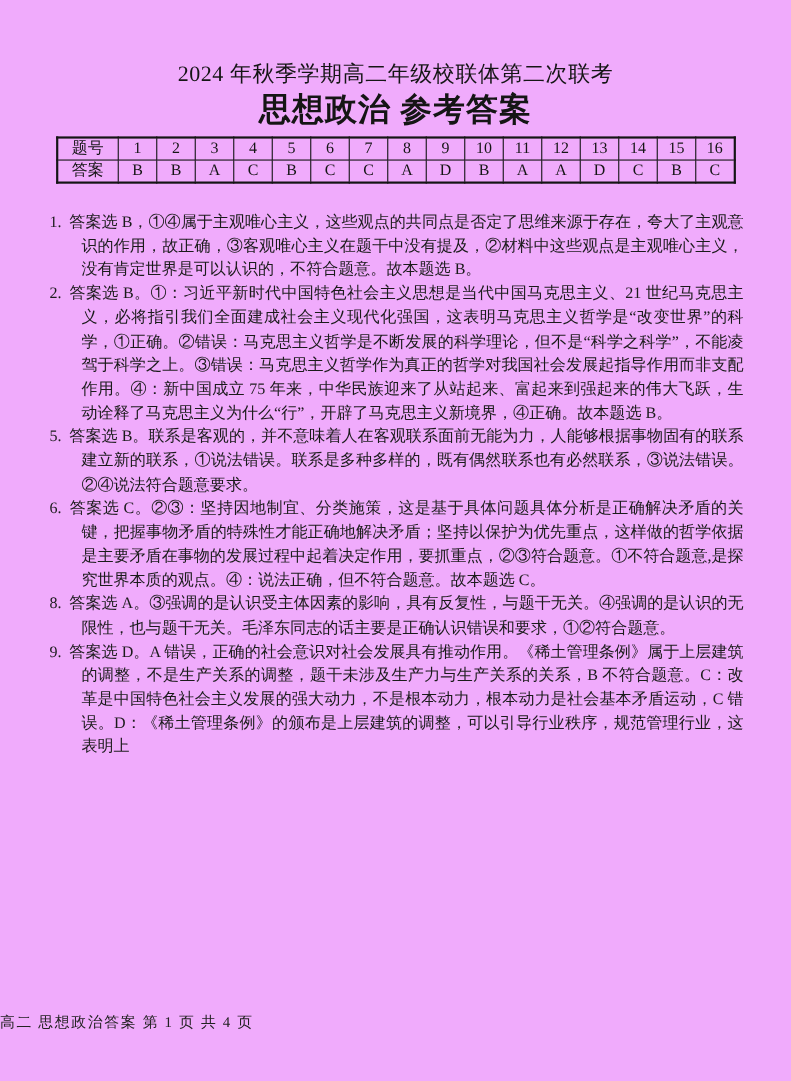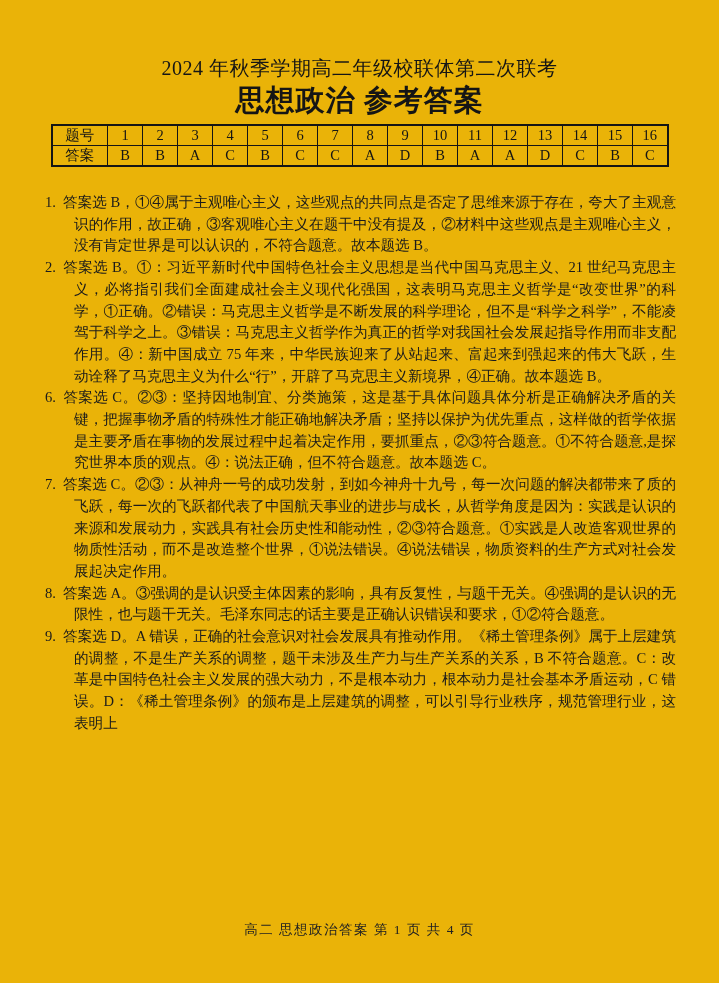--- a/index.html
+++ b/index.html
@@ -1,20 +1,20 @@
 <!DOCTYPE html>
 <html><head>
 <meta charset="utf-8">
 <style>
   html, body { margin: 0; padding: 0; background: #ffffff; }
   .page {
     position: relative;
     width: 719px;
     height: 983px;
-    background: #eab308;
+    background: #f0abfc;
     color: #151515;
     font-family: "Liberation Serif", "DejaVu Serif", serif;
     overflow: hidden;
   }
   .doc-title {
     padding-top: 54px;
     text-align: center;
     font-size: 20px;
     line-height: 28px;
     letter-spacing: 0.5px;
@@ -60,21 +60,20 @@
   .item .num {
     display: inline-block;
     width: 18px;
     text-indent: 0;
   }
   .page-footer {
     position: absolute;
     top: 921px;
     left: 0;
     width: 100%;
-    text-align: center;
     font-size: 13.5px;
     letter-spacing: 1.5px;
     color: #222;
   }
 </style>
 </head>
 <body>
 
 <div class="page">
 
@@ -124,21 +123,21 @@
         <td>C</td>
         <td>B</td>
         <td>C</td>
       </tr>
     </tbody>
   </table>
 
   <div class="items">
     <div class="item"><span class="num">1.</span><span>答案选 B，①④属于主观唯心主义，这些观点的共同点是否定了思维来源于存在，夸大了主观意识的作用，故正确，③客观唯心主义在题干中没有提及，②材料中这些观点是主观唯心主义，没有肯定世界是可以认识的，不符合题意。故本题选 B。</span></div>
     <div class="item"><span class="num">2.</span><span>答案选 B。①：习近平新时代中国特色社会主义思想是当代中国马克思主义、21 世纪马克思主义，必将指引我们全面建成社会主义现代化强国，这表明马克思主义哲学是“改变世界”的科学，①正确。②错误：马克思主义哲学是不断发展的科学理论，但不是“科学之科学”，不能凌驾于科学之上。③错误：马克思主义哲学作为真正的哲学对我国社会发展起指导作用而非支配作用。④：新中国成立 75 年来，中华民族迎来了从站起来、富起来到强起来的伟大飞跃，生动诠释了马克思主义为什么“行”，开辟了马克思主义新境界，④正确。故本题选 B。</span></div>
+    <div class="item"><span class="num">5.</span><span>答案选 B。联系是客观的，并不意味着人在客观联系面前无能为力，人能够根据事物固有的联系建立新的联系，①说法错误。联系是多种多样的，既有偶然联系也有必然联系，③说法错误。②④说法符合题意要求。</span></div>
     <div class="item"><span class="num">6.</span><span>答案选 C。②③：坚持因地制宜、分类施策，这是基于具体问题具体分析是正确解决矛盾的关键，把握事物矛盾的特殊性才能正确地解决矛盾；坚持以保护为优先重点，这样做的哲学依据是主要矛盾在事物的发展过程中起着决定作用，要抓重点，②③符合题意。①不符合题意,是探究世界本质的观点。④：说法正确，但不符合题意。故本题选 C。</span></div>
-    <div class="item"><span class="num">7.</span><span>答案选 C。②③：从神舟一号的成功发射，到如今神舟十九号，每一次问题的解决都带来了质的飞跃，每一次的飞跃都代表了中国航天事业的进步与成长，从哲学角度是因为：实践是认识的来源和发展动力，实践具有社会历史性和能动性，②③符合题意。①实践是人改造客观世界的物质性活动，而不是改造整个世界，①说法错误。④说法错误，物质资料的生产方式对社会发展起决定作用。</span></div>
     <div class="item"><span class="num">8.</span><span>答案选 A。③强调的是认识受主体因素的影响，具有反复性，与题干无关。④强调的是认识的无限性，也与题干无关。毛泽东同志的话主要是正确认识错误和要求，①②符合题意。</span></div>
     <div class="item"><span class="num">9.</span><span>答案选 D。A 错误，正确的社会意识对社会发展具有推动作用。《稀土管理条例》属于上层建筑的调整，不是生产关系的调整，题干未涉及生产力与生产关系的关系，B 不符合题意。C：改革是中国特色社会主义发展的强大动力，不是根本动力，根本动力是社会基本矛盾运动，C 错误。D：《稀土管理条例》的颁布是上层建筑的调整，可以引导行业秩序，规范管理行业，这表明上</span></div>
   </div>
 
   <div class="page-footer">高二 思想政治答案 第 1 页 共 4 页</div>
 
 </div>
 
 </body></html>

